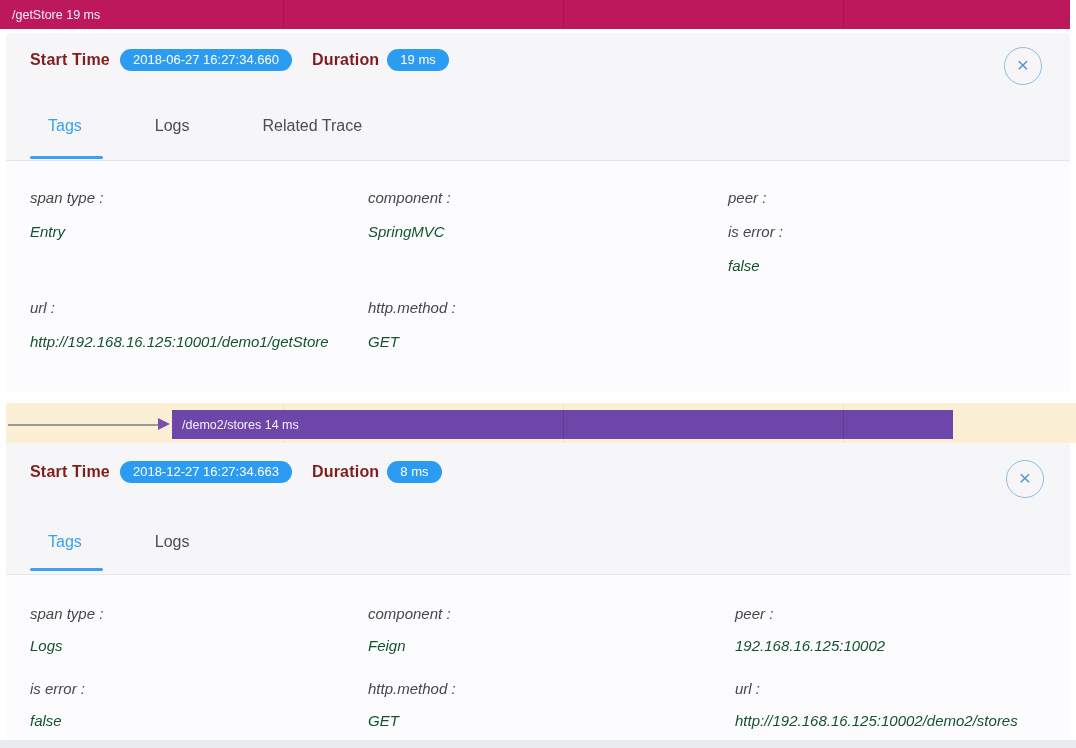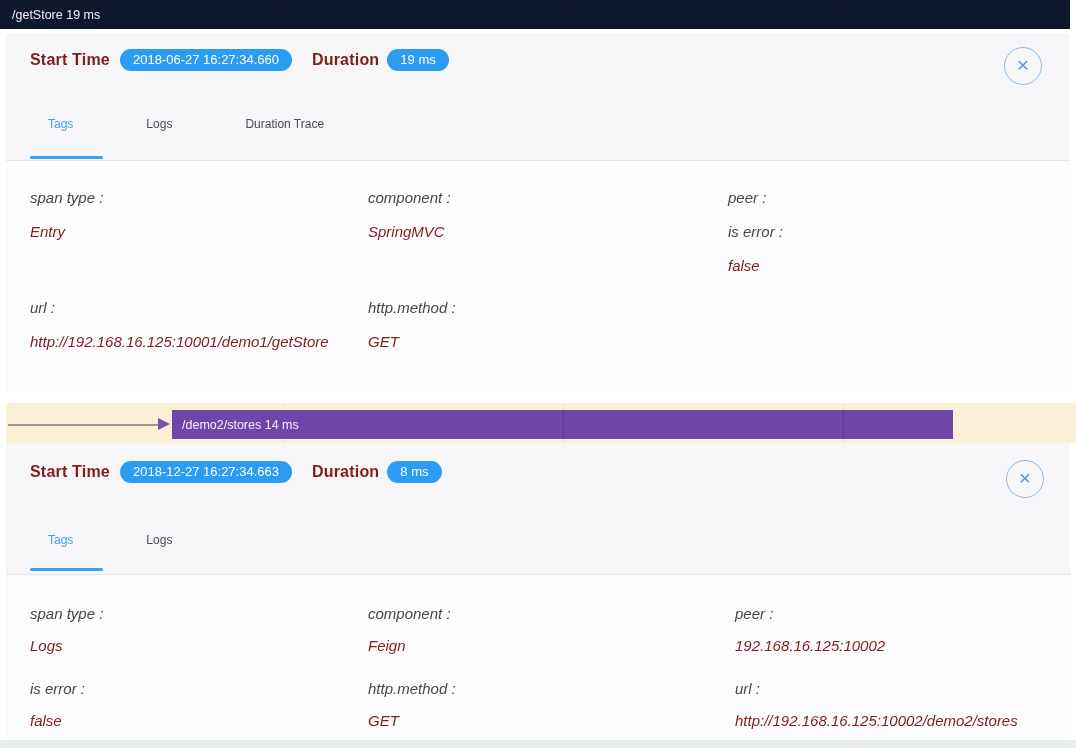--- a/index.html
+++ b/index.html
@@ -2,21 +2,21 @@
 <html><head>
 <meta charset="utf-8">
 <style>
   * { margin:0; padding:0; box-sizing:border-box; }
   html,body { background:#ffffff; }
   body { font-family:"Liberation Sans", sans-serif; }
   .page { position:relative; width:1076px; height:748px; background:#ffffff; overflow:hidden; }
 
   
   .trace-bar1 { position:absolute; left:0; top:0; width:1070px; height:29px;
-    background:#0f172a; display:flex; align-items:center; }
+    background:#be185d; display:flex; align-items:center; }
   .trace-bar1 .bar-label { color:#f4effb; font-size:12.5px; padding-left:12px; white-space:nowrap; }
   .gridline { position:absolute; top:0; bottom:0; width:1px; background:rgba(0,0,0,0.13); }
 
   .timeline-band { position:absolute; left:6px; right:0; top:403px; height:40px; background:#fbf0d6; }
   .band-grid { position:absolute; top:0; bottom:0; width:1px; background:rgba(0,0,0,0.05); }
   .parent-link-line { position:absolute; left:2px; top:21px; width:150px; height:1.5px; background:#9a9a9a; }
   .parent-link-arrow { position:absolute; left:152px; top:15px; width:0; height:0;
     border-left:12px solid #7a4fb0; border-top:6px solid transparent; border-bottom:6px solid transparent; }
   .trace-bar2 { position:absolute; left:166px; top:7px; width:781px; height:29px;
     background:#6e46aa; display:flex; align-items:center; }
@@ -38,21 +38,21 @@
 
   .close-btn { position:absolute; width:38px; height:38px; border-radius:50%;
     border:1.5px solid #8fbbe0; background:transparent; color:#5795d6;
     font-size:21px; font-weight:300; line-height:34px; text-align:center; cursor:pointer; }
   .panel-1 .close-btn { right:28px; top:14px; }
   .panel-2 .close-btn { right:26px; top:17px; }
 
   .tabs { position:absolute; left:42px; display:flex; }
   .panel-1 .tabs { top:84px; }
   .panel-2 .tabs { top:90px; }
-  .tab { font-size:12px; color:#4a4d52; margin-right:73px; cursor:pointer; white-space:nowrap;text-align:center; }
+  .tab { font-size:16px; color:#4a4d52; margin-right:73px; cursor:pointer; white-space:nowrap;text-align:center; }
   .tab.active { color:#3ba0f2; }
   .tab-underline { position:absolute; left:24px; width:73px; height:3px; background:#3ba0f2; border-radius:2px; }
   .panel-1 .tab-underline { top:123px; }
   .panel-2 .tab-underline { top:125px; }
   .divider { position:absolute; left:0; right:0; height:1px; background:#e6e6e9; }
   .panel-1 .divider { top:127px; }
   .panel-2 .divider { top:131px; }
 
   .tag-content { position:absolute; left:0; right:0; bottom:0; background:#fcfcfe;font-style:italic; }
   .panel-1 .tag-content { top:128px; }
@@ -60,21 +60,21 @@
   .tag-col { position:absolute; top:0; }
   .panel-1 .tag-col { padding-top:27px; }
   .panel-2 .tag-col { padding-top:29px; }
   .col-a { left:24px; }
   .col-b { left:362px; }
   .panel-1 .col-c { left:722px; }
   .panel-2 .col-c { left:729px; }
 
   .tag-key { font-size:15px; line-height:20px; color:#47474b; margin-bottom:14px; white-space:nowrap; }
   .panel-2 .tag-key { margin-bottom:12px; }
-  .tag-val { font-size:15px; line-height:20px; color:#7f1d1d; white-space:nowrap; }
+  .tag-val { font-size:15px; line-height:20px; color:#14532d; white-space:nowrap; }
   .panel-1 .tag-item { margin-bottom:56px; }
   .panel-2 .tag-item { margin-bottom:23px; }
   .tag-item.no-value { margin-bottom:0; }
 
   .bottom-strip { position:absolute; left:0; right:0; bottom:0; height:8px; background:#e8ecf0; }
 </style>
 </head>
 <body>
 
 <div class="page">
@@ -93,21 +93,21 @@
       <span class="hdr-label duration-label">Duration</span>
       <span class="badge" style="margin-left:8px">19 ms</span>
     </div>
     <div class="close-btn">
       <span>×</span>
     </div>
 
     <div class="tabs">
       <span class="tab active">Tags</span>
       <span class="tab">Logs</span>
-      <span class="tab">Duration Trace</span>
+      <span class="tab">Related Trace</span>
     </div>
     <div class="tab-underline"></div>
     <div class="divider"></div>
 
     <div class="tag-content">
       <div class="tag-col col-a">
         <div class="tag-item">
           <div class="tag-key">span type :</div>
           <div class="tag-val">Entry</div>
         </div>

